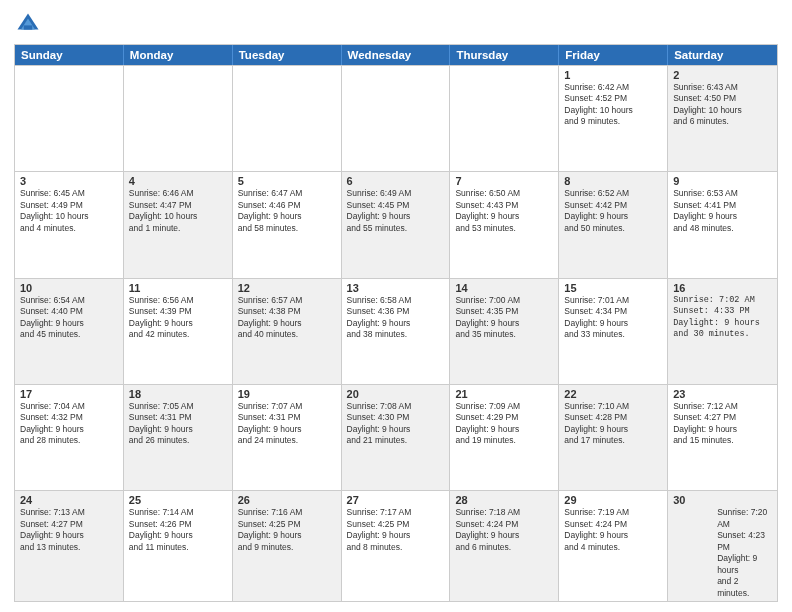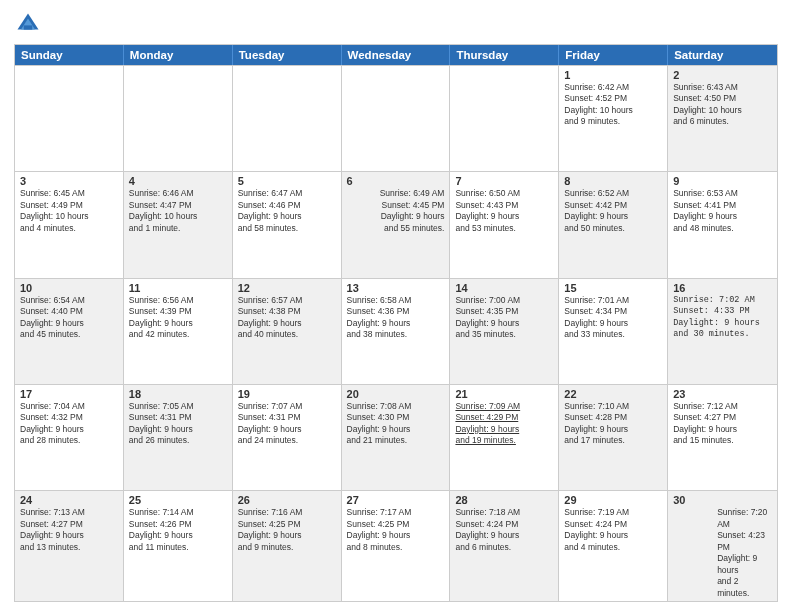--- a/index.html
+++ b/index.html
@@ -185,21 +185,21 @@
           </div>
           <div class="cal-cell">
             <span class="cell-day">5</span>
             <div class="cell-info" style="white-space: pre-line;">Sunrise: 6:47 AM
 Sunset: 4:46 PM
 Daylight: 9 hours
 and 58 minutes.</div>
           </div>
           <div class="cal-cell shaded">
             <span class="cell-day">6</span>
-            <div class="cell-info" style="white-space: pre-line; text-align: right;">Sunrise: 6:49 AM
+            <div class="cell-info" style="white-space: pre-line;">Sunrise: 6:49 AM
 Sunset: 4:45 PM
 Daylight: 9 hours
 and 55 minutes.</div>
           </div>
           <div class="cal-cell">
             <span class="cell-day">7</span>
             <div class="cell-info" style="white-space: pre-line;">Sunrise: 6:50 AM
 Sunset: 4:43 PM
 Daylight: 9 hours
 and 53 minutes.</div>
@@ -294,21 +294,21 @@
           </div>
           <div class="cal-cell shaded">
             <span class="cell-day">20</span>
             <div class="cell-info" style="white-space: pre-line;">Sunrise: 7:08 AM
 Sunset: 4:30 PM
 Daylight: 9 hours
 and 21 minutes.</div>
           </div>
           <div class="cal-cell">
             <span class="cell-day">21</span>
-            <div class="cell-info" style="white-space: pre-line; text-decoration: underline;">Sunrise: 7:09 AM
+            <div class="cell-info" style="white-space: pre-line;">Sunrise: 7:09 AM
 Sunset: 4:29 PM
 Daylight: 9 hours
 and 19 minutes.</div>
           </div>
           <div class="cal-cell shaded">
             <span class="cell-day">22</span>
             <div class="cell-info" style="white-space: pre-line;">Sunrise: 7:10 AM
 Sunset: 4:28 PM
 Daylight: 9 hours
 and 17 minutes.</div>

